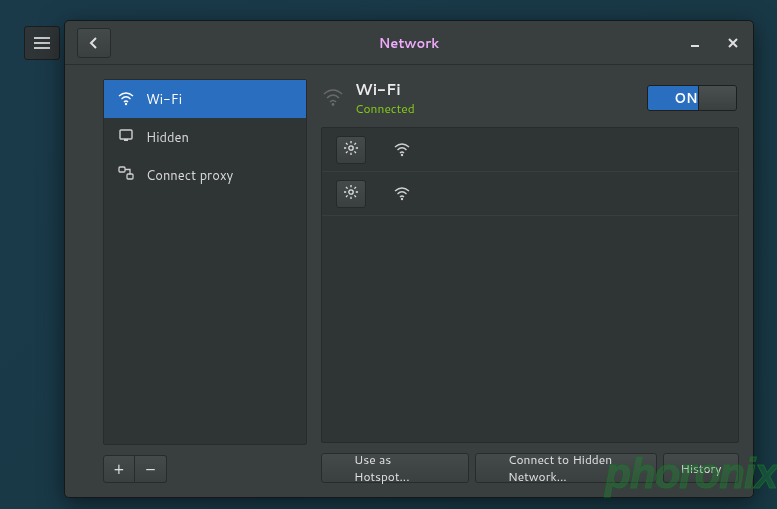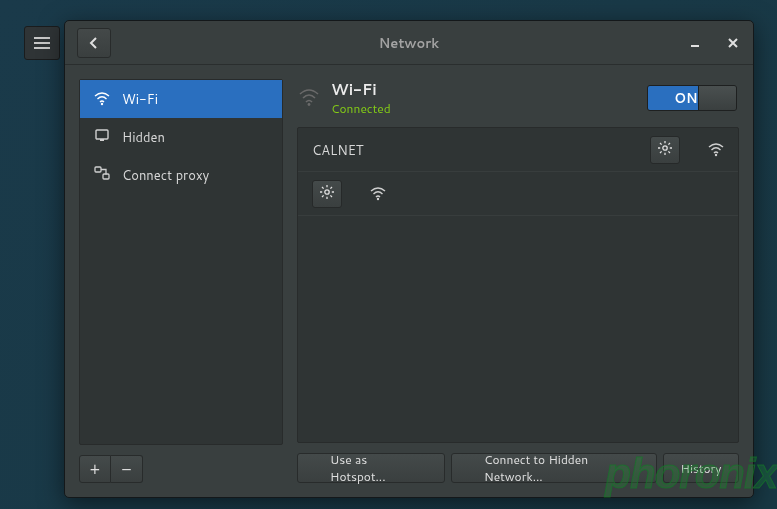--- a/index.html
+++ b/index.html
@@ -48,39 +48,40 @@
       background: linear-gradient(#444949, #3a3f3f);
       border: 1px solid #282b2b;
       border-radius: 3px;
       display: flex; align-items: center; justify-content: center;
     }
     .title {
       position: absolute;
       left: 0; right: 0;
       text-align: center;
       font-weight: bold;
-      color: #a3a3a3;
+      color: #f0abfc;
       pointer-events: none;
       font-size: 13px;
     }
     .win-controls {
       margin-left: auto;
       display: flex; gap: 22px;
       align-items: center;
     }
     .win-ctl {
       width: 16px; height: 16px;
       display: flex; align-items: center; justify-content: center;
       color: #e0e0e0;
     }
     .body {
       flex: 1;
       display: flex;
       padding: 14px;
       gap: 14px;
+      margin-left: 24px;
     }
     .sidebar {
       width: 204px;
       display: flex; flex-direction: column;
     }
     .sidebar-list {
       flex: 1;
       background: #2f3434;
       border: 1px solid #282b2b;
       border-radius: 2px;
@@ -283,21 +284,20 @@
             <div class="sub">Connected</div>
           </div>
           <div class="toggle">
             <div class="on-side">ON</div>
             <div class="knob"></div>
           </div>
         </div>
 
         <div class="network-list">
           <div class="net-row">
-            <span class="ssid">CALNET</span>
             <div class="gear-btn">
               <span>
                 <svg width="14" height="14" viewBox="0 0 14 14">
                     <circle cx="7" cy="7" r="2.2" fill="none" stroke="#e0e0e0" stroke-width="1.3"></circle>
                     <path d="M7 0v2.2M7 11.8V14M0 7h2.2M11.8 7H14M2 2l1.6 1.6M10.4 10.4L12 12M12 2l-1.6 1.6M3.6 10.4L2 12" stroke="#e0e0e0" stroke-width="1.3"></path>
                   </svg>
               </span>
             </div>
             <span class="signal-icon">
               <svg width="16" height="14" viewBox="0 0 16 14">

